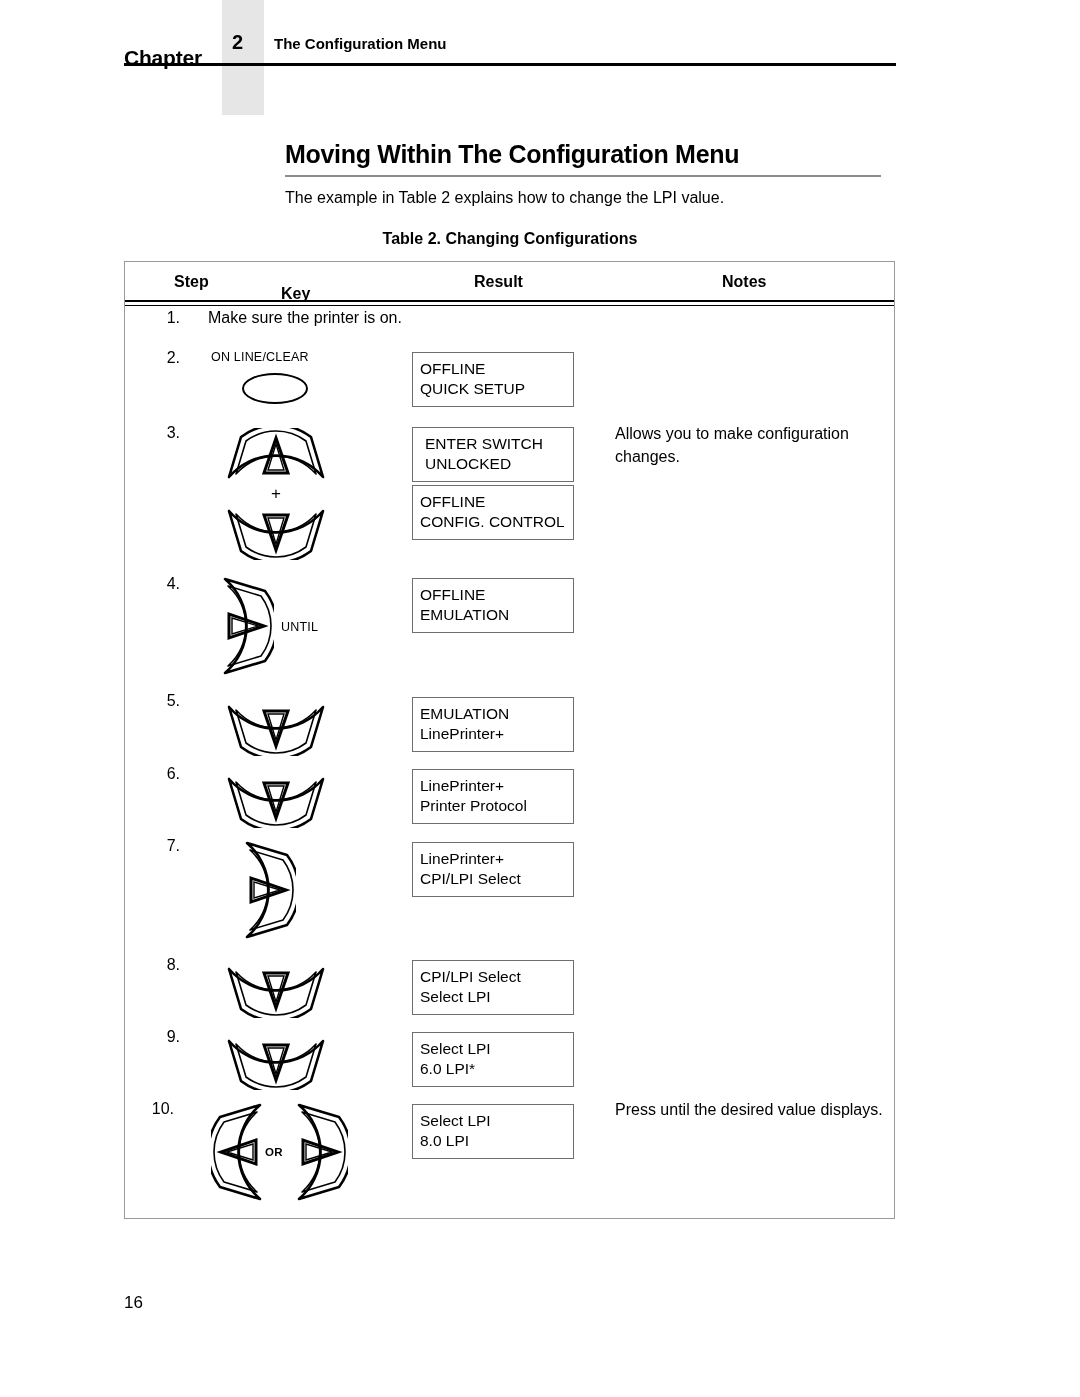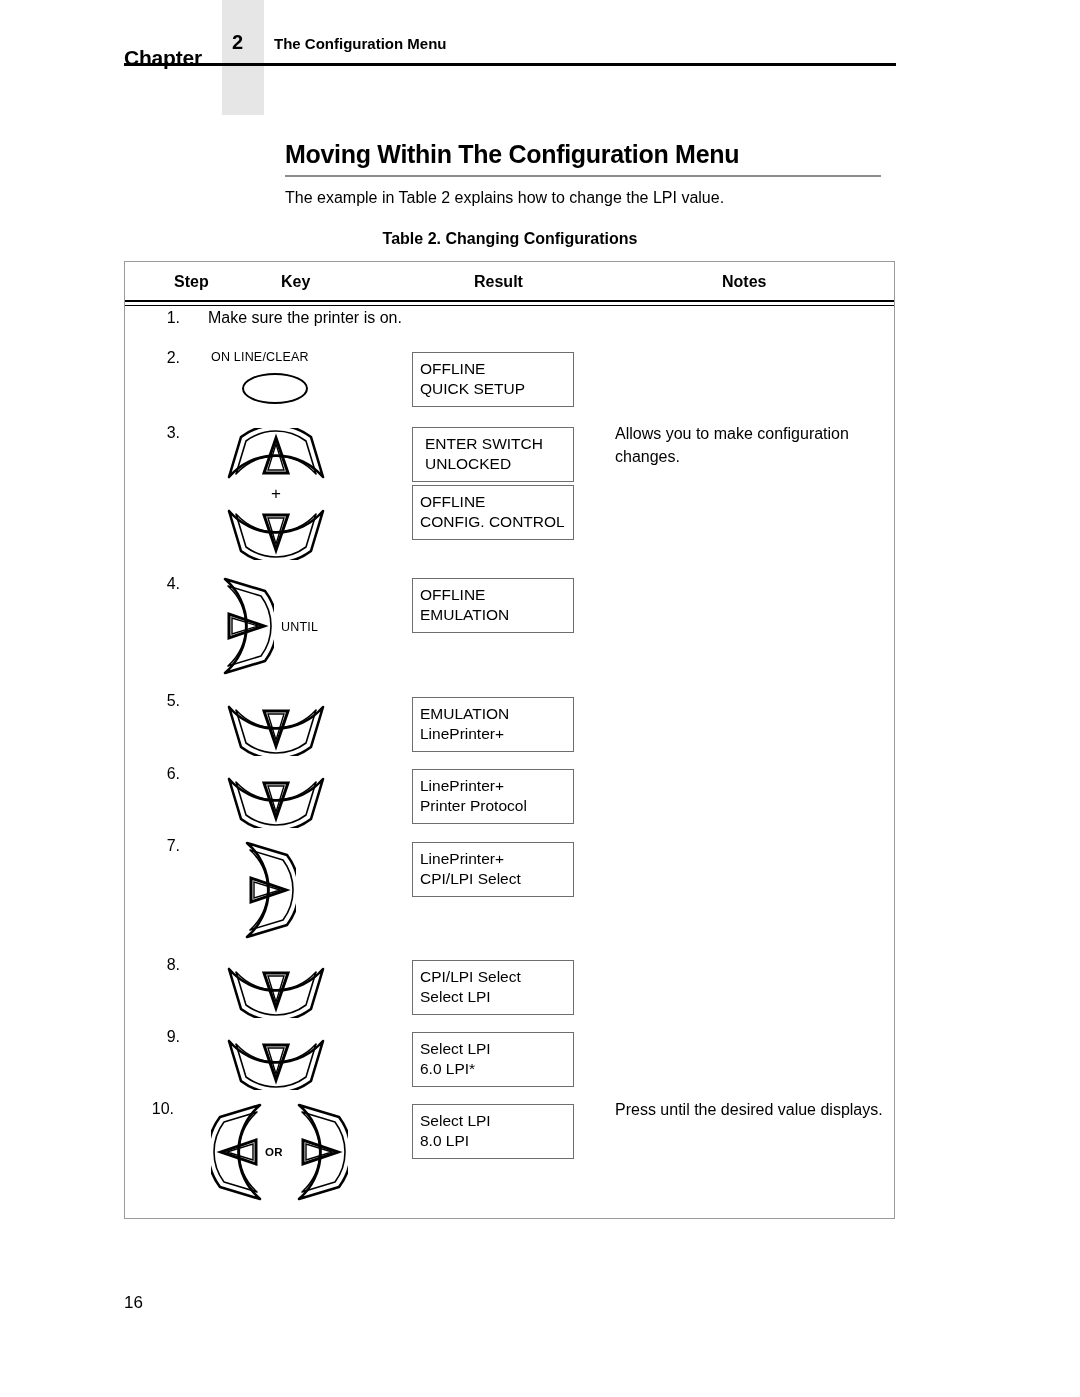--- a/index.html
+++ b/index.html
@@ -123,21 +123,21 @@
     height: 1px;
     background: #000000;
   }
   .col-header {
     position: absolute;
     top: 273px;
     font-size: 16px;
     font-weight: bold;
   }
   #col-header-step { left: 144px; margin-left: 30px; }
-  #col-header-key  { left: 281px; }
+  #col-header-key  { left: 281px; margin-top: 12px; }
   #col-header-result { left: 474px; }
   #col-header-notes { left: 722px; }
 
   
   .step-number {
     position: absolute;
     font-size: 16px;
     width: 34px;
     text-align: right;
   }

